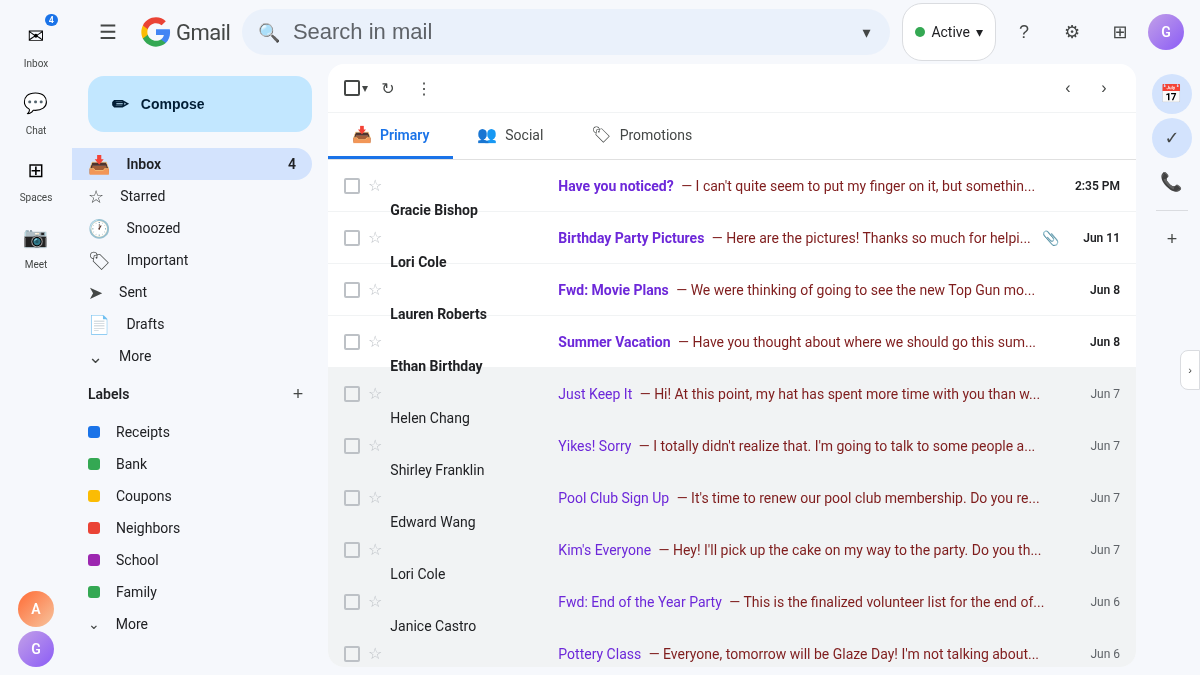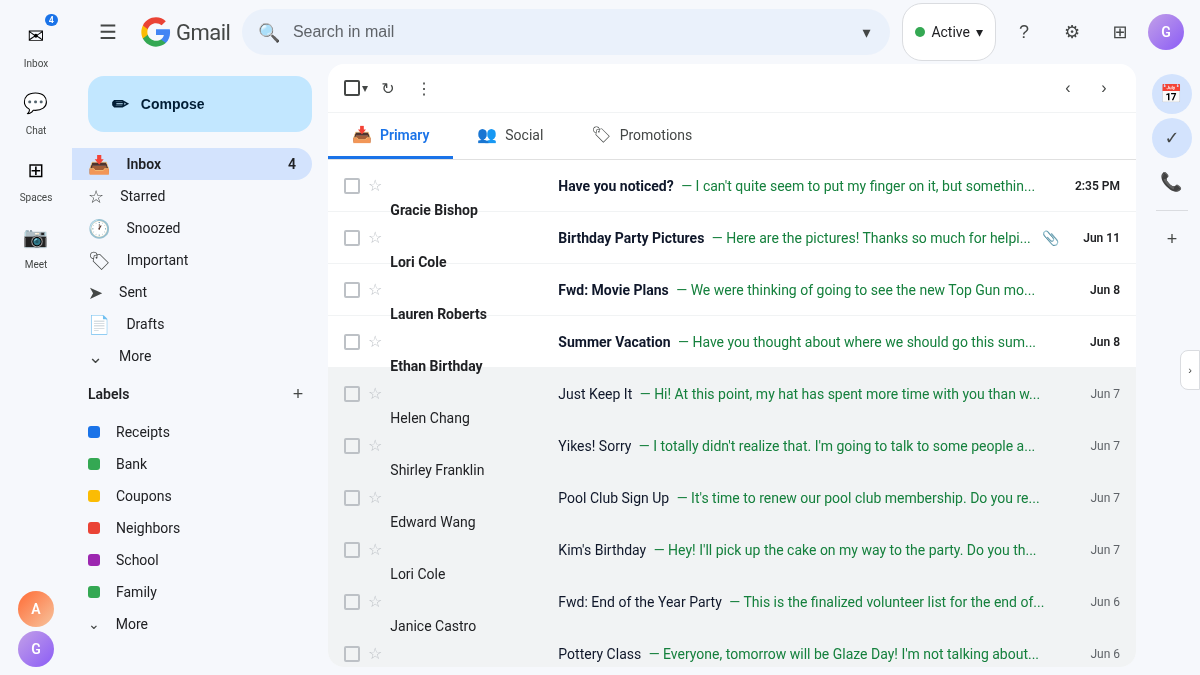--- a/index.html
+++ b/index.html
@@ -132,21 +132,21 @@
       padding: 0 16px;
       height: 46px;
       gap: 12px;
       border: none;
     }
     .search-icon-wrap { color: #444746; font-size: 18px; }
     .search-input {
       flex: 1;
       border: none;
       background: transparent;
-      font-size: 16px;
+      font-size: 22px;
       color: #202124;
       outline: none;
     }
     .search-input::placeholder { color: #5f6368; }
     .search-dropdown-btn {
       background: transparent;
       border: none;
       cursor: pointer;
       color: #444746;
       font-size: 16px;
@@ -417,28 +417,28 @@
     }
     .email-content {
       flex: 1;
       display: flex;
       align-items: center;
       gap: 4px;
       min-width: 0;
       overflow: hidden;
     }
     .subject {
-      color: #0f172a;
+      color: #6d28d9;
       white-space: nowrap;
       overflow: hidden;
       text-overflow: ellipsis;
       text-align: center;
     }
     .snippet {
-      color: #15803d;
+      color: #7f1d1d;
       white-space: nowrap;
       overflow: hidden;
       text-overflow: ellipsis;
       font-weight: 400;
     }
     .email-meta {
       display: flex;
       align-items: center;
       gap: 8px;
       flex-shrink: 0;
@@ -748,21 +748,21 @@
     <div class="email-meta">
 
       <span class="email-date">Jun 7</span>
     </div>
   </div>
           <div class="email-row read">
     <div class="email-checkbox"></div>
     <span class="email-star">☆</span>
     <span class="sender-name">Lori Cole</span>
     <div class="email-content">
-      <span class="subject">Kim's Birthday</span>
+      <span class="subject">Kim's Everyone</span>
       <span class="snippet">&nbsp;— Hey! I'll pick up the cake on my way to the party. Do you th...</span>
     </div>
     <div class="email-meta">
 
       <span class="email-date">Jun 7</span>
     </div>
   </div>
           <div class="email-row read">
     <div class="email-checkbox"></div>
     <span class="email-star">☆</span>

